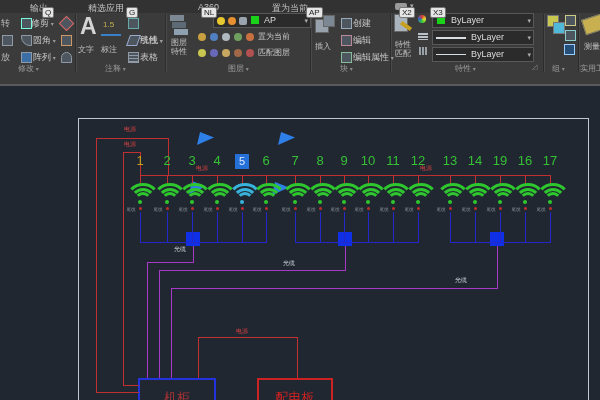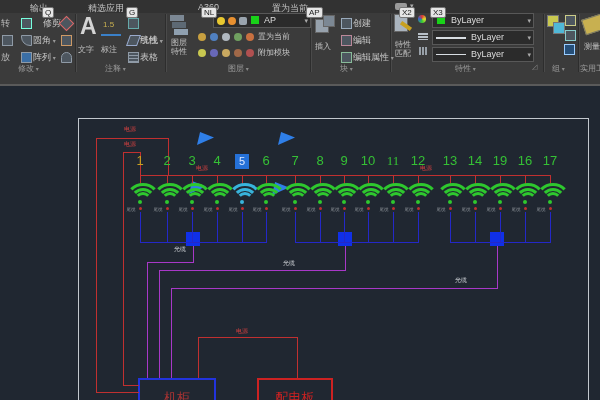--- a/index.html
+++ b/index.html
@@ -70,21 +70,21 @@
     <div class="vdiv" style="left:165px"></div>
     <div class="vdiv" style="left:310px"></div>
     <div class="vdiv" style="left:390px"></div>
     <div class="vdiv" style="left:543px"></div>
     <div class="vdiv" style="left:578px"></div>
 
     <span class="rlbl2" style="left:1px;top:17px;color:#b9b9b9">转</span>
     <div class="mi" style="left:2px;top:35px"></div>
     <span class="rlbl2" style="left:1px;top:51px;color:#b9b9b9">放</span>
     <div class="mi" style="left:21px;top:18px;border-color:#7fd"></div>
-    <span class="rlbl" style="left:43px;top:17px">修剪</span>
+    <span class="rlbl" style="left:31px;top:17px">修剪</span>
     <div class="mi" style="left:61px;top:18px;transform:rotate(45deg);border-color:#d66"></div>
     <div class="mi" style="left:21px;top:35px;border-radius:0 0 0 9px"></div>
     <span class="rlbl" style="left:33px;top:34px">圆角</span>
     <div class="mi" style="left:61px;top:35px;border-color:#c96"></div>
     <div class="mi" style="left:21px;top:52px;background:#3a6ea5"></div>
     <span class="rlbl" style="left:33px;top:51px">阵列</span>
     <div class="mi" style="left:61px;top:52px;border-radius:50% 50% 0 0"></div>
     <span class="plabel" style="left:18px">修改</span>
 
     <span style="position:absolute;left:80px;top:13px;font-size:23px;color:#d4d4d4;font-weight:bold">A</span>
@@ -120,21 +120,21 @@
     <div class="mi2" style="left:210px;top:33px;background:#5080c0"></div>
     <div class="mi2" style="left:222px;top:33px;background:#b0b8c0"></div>
     <div class="mi2" style="left:234px;top:33px;background:#70a060"></div>
     <div class="mi2" style="left:246px;top:33px;background:#c87040"></div>
     <span class="rlbl2" style="left:258px;top:31px;font-size:8px">置为当前</span>
     <div class="mi2" style="left:198px;top:49px;background:#c8c850"></div>
     <div class="mi2" style="left:210px;top:49px;background:#6868b8"></div>
     <div class="mi2" style="left:222px;top:49px;background:#c8a860"></div>
     <div class="mi2" style="left:234px;top:49px;background:#a06848"></div>
     <div class="mi2" style="left:246px;top:49px;background:#b05050"></div>
-    <span class="rlbl2" style="left:258px;top:47px;font-size:8px">附加模块</span>
+    <span class="rlbl2" style="left:258px;top:47px;font-size:8px">匹配图层</span>
     <span class="plabel" style="left:228px">图层</span>
 
     <div class="bigico" style="left:315px;top:15px;width:20px;height:20px">
       <div style="position:absolute;left:0;top:4px;width:12px;height:12px;background:#97a2ad;border:1px solid #666"></div>
       <div style="position:absolute;left:8px;top:0;width:10px;height:10px;background:#7c8894;border:1px solid #666"></div>
     </div>
     <span class="slbl" style="left:315px;top:42px">插入</span>
     <div class="mi" style="left:341px;top:18px;border-color:#9ab"></div>
     <span class="rlbl2" style="left:353px;top:17px">创建</span>
     <div class="mi" style="left:341px;top:35px;border-color:#b89"></div>
@@ -380,21 +380,21 @@
           <div class="apnum" style="left: 358px; top: 67px;">10</div>
           <div class="wifi" style="left: 353px; top: 97px;">
             <i style="left: 0px; top: 0px; width: 30px; height: 30px; border-top-color: rgb(46, 200, 46);"></i>
             <i style="left: 5px; top: 5px; width: 20px; height: 20px; border-top-color: rgb(46, 200, 46);"></i>
             <i style="left: 9px; top: 9px; width: 12px; height: 12px; border-top-color: rgb(46, 200, 46);"></i>
             <i class="dot" style="left: 13px; top: 17px; background: rgb(46, 200, 46); border: none;"></i>
           </div>
           <span class="txt-drop" style="left: 354px; top: 120px;">尾缆</span>
         </div>
         <div>
-          <div class="apnum" style="left: 383px; top: 67px; font-family: Liberation Serif, serif;">11</div>
+          <div class="apnum" style="left: 383px; top: 67px;">11</div>
           <div class="wifi" style="left: 378px; top: 97px;">
             <i style="left: 0px; top: 0px; width: 30px; height: 30px; border-top-color: rgb(46, 200, 46);"></i>
             <i style="left: 5px; top: 5px; width: 20px; height: 20px; border-top-color: rgb(46, 200, 46);"></i>
             <i style="left: 9px; top: 9px; width: 12px; height: 12px; border-top-color: rgb(46, 200, 46);"></i>
             <i class="dot" style="left: 13px; top: 17px; background: rgb(46, 200, 46); border: none;"></i>
           </div>
           <span class="txt-drop" style="left: 379px; top: 120px;">尾缆</span>
         </div>
         <div>
           <div class="apnum" style="left: 408px; top: 67px;">12</div>

